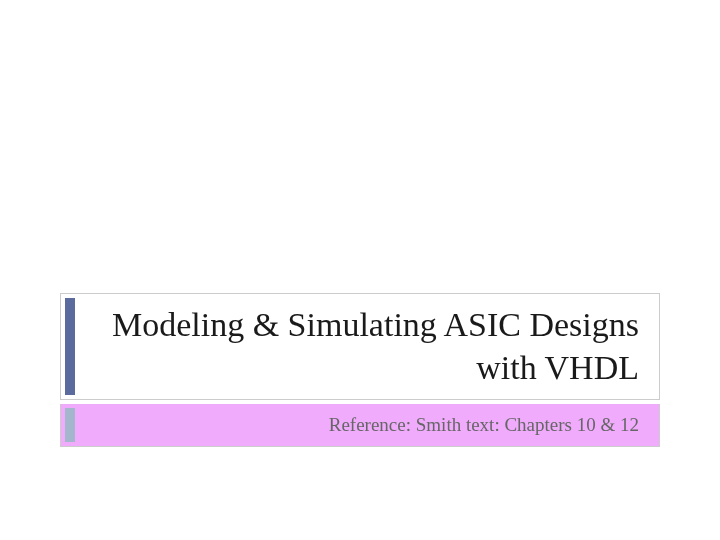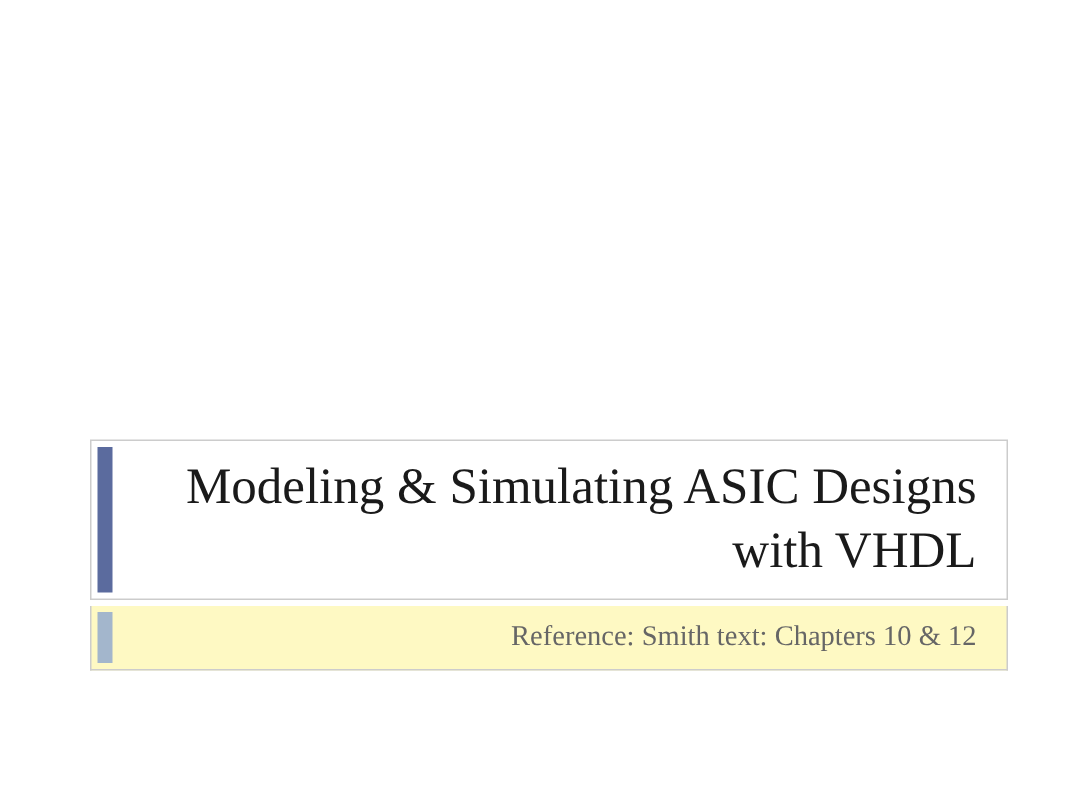--- a/index.html
+++ b/index.html
@@ -10,21 +10,21 @@
     body {
       width: 720px;
       height: 540px;
       background: #ffffff;
       font-family: Georgia, 'Times New Roman', serif;
       position: relative;
     }
     .slide-content {
       position: absolute;
       left: 60px;
-      right: 48px;
+      right: 60px;
       top: 293px;
     }
     .title-box {
       border: 1px solid #cccccc;
       display: flex;
       align-items: stretch;
       background: #ffffff;
     }
     .title-accent {
       width: 10px;
@@ -39,21 +39,21 @@
       font-size: 34px;
       color: #1a1a1a;
       font-weight: normal;
       line-height: 1.25;
     }
     .subtitle-box {
       border: 1px solid #cccccc;
       border-top: none;
       display: flex;
       align-items: stretch;
-      background: #fef9c3;
+      background: #f0abfc;
       margin-top: 4px;
     }
     .subtitle-accent {
       width: 10px;
       background: #a3b6cc;
       margin: 4px 0 4px 4px;
       flex-shrink: 0;
     }
     .subtitle-text {
       flex: 1;

